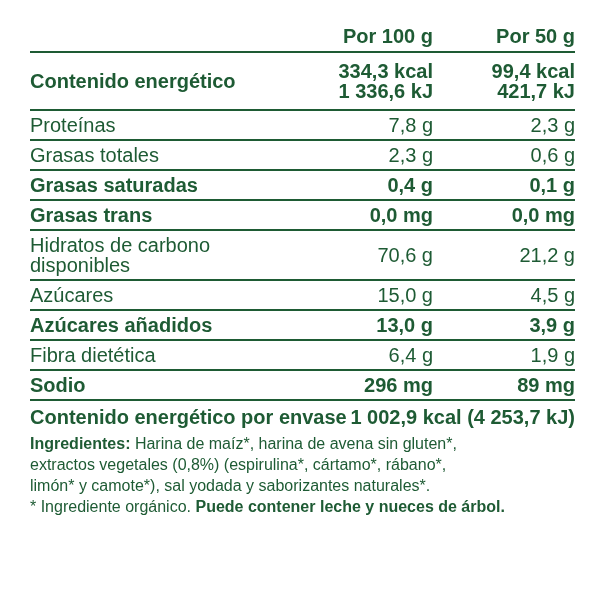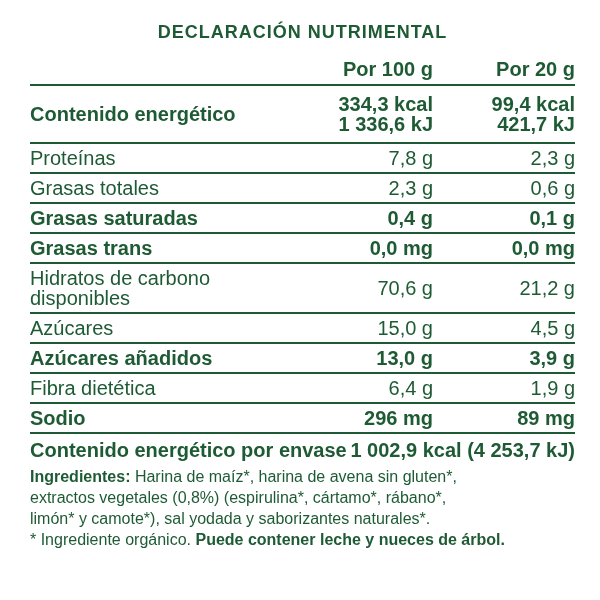--- a/index.html
+++ b/index.html
@@ -58,28 +58,27 @@
     font-size: 16px;
     line-height: 21px;
   }
   .ingredients strong { font-weight: bold; }
 </style>
 </head>
 <body>
 
 <div class="label-wrap">
 
-  <h1 class="label-title">DECLARACIÓN NUTRIMENTAL</h1>
 
   <div class="ntable">
 
     <div class="nrow header-row">
       <div class="cell-name"></div>
       <div class="cell-v1">Por 100 g</div>
-      <div class="cell-v2">Por 20 g</div>
+      <div class="cell-v2">Por 50 g</div>
     </div>
 
     <div id="rows">
         <div class="nrow bold tall">
     <div class="cell-name">Contenido energético</div>
     <div class="cell-v1">
             <div>334,3 kcal</div>
             <div>1 336,6 kJ</div>
           </div>
     <div class="cell-v2">

